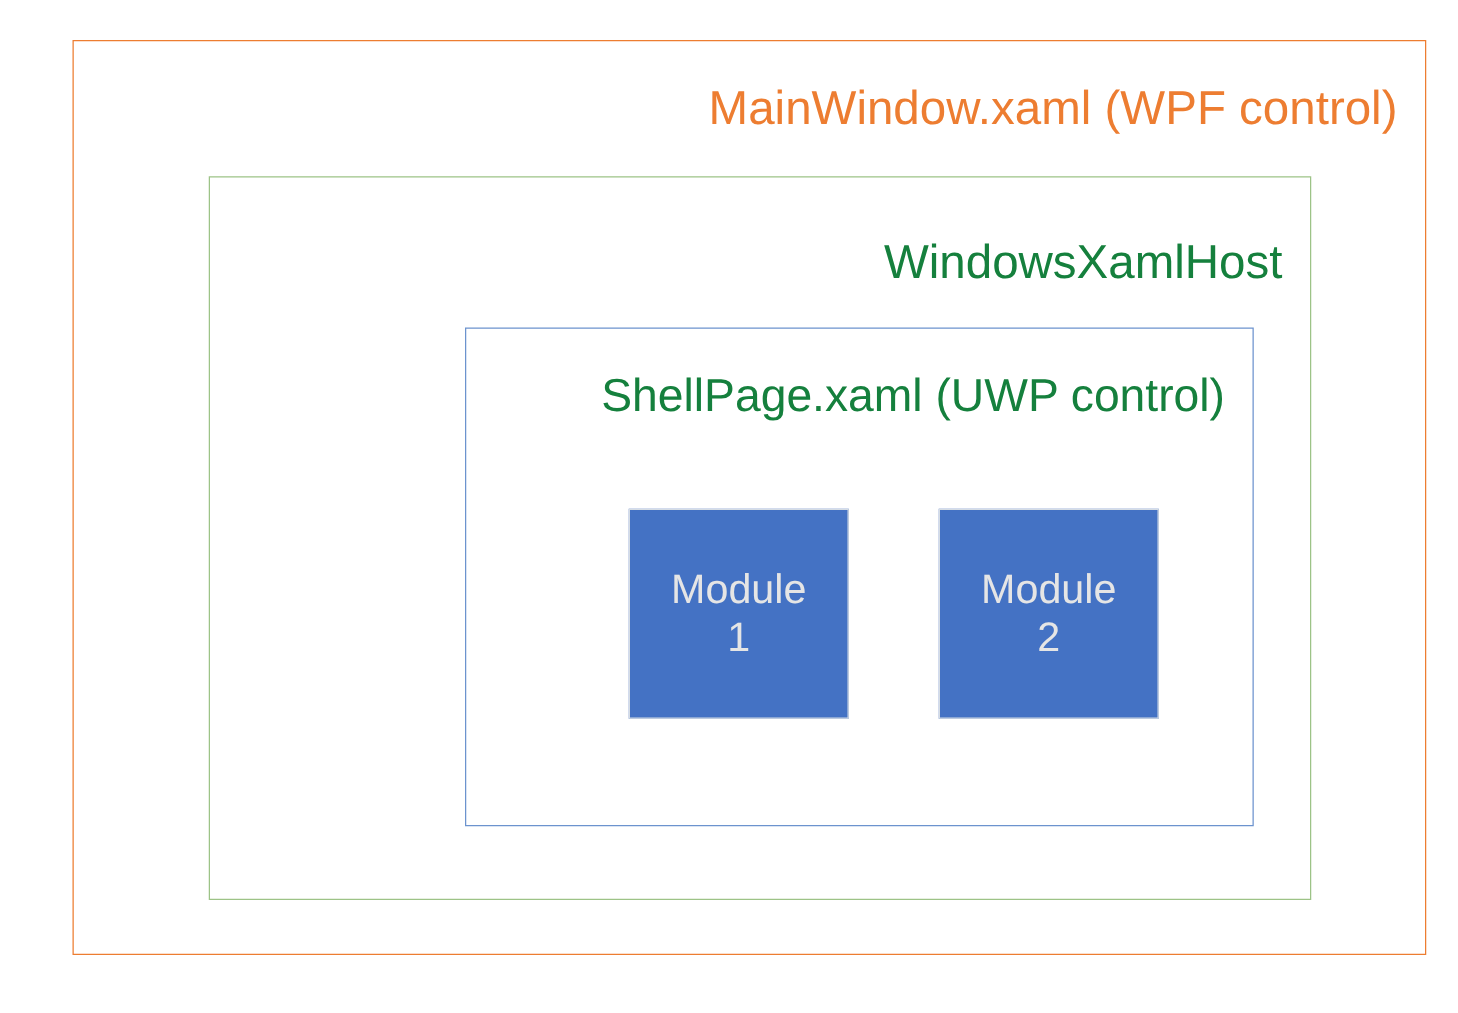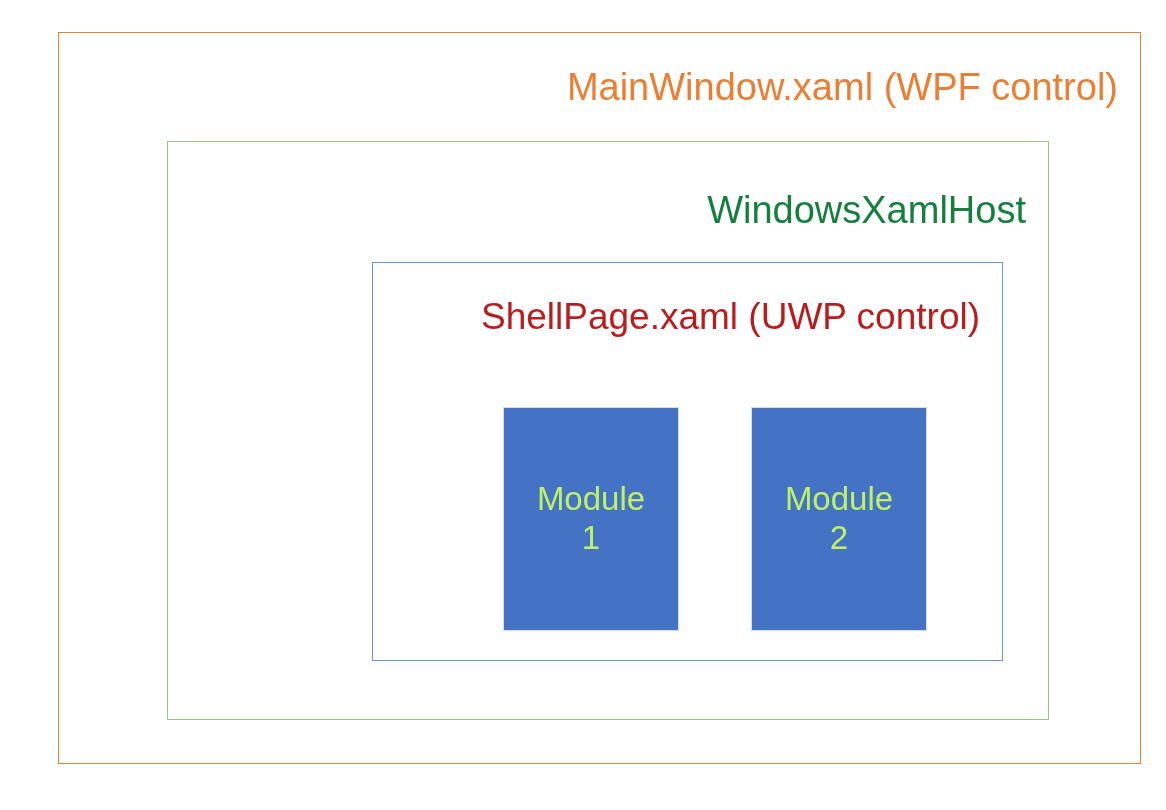--- a/index.html
+++ b/index.html
@@ -68,47 +68,47 @@
 
   .label-middle {
     top: 48px;
     font-size: 38px;
     color: #15803d;
   }
 
   .label-inner {
     top: 34px;
     font-size: 37px;
-    color: #b91c1c;
+    color: #15803d;
   }
 
   
   .modules {
     position: absolute;
     left: 130px;
     top: 144px;
     width: 424px;
     height: 178px;
     display: flex;
     flex-direction: row;
     justify-content: space-between;
     align-items: flex-start;
   }
 
   .module-tile {
     box-sizing: border-box;
     width: 176px;
-    height: 224px;
+    height: 168px;
     background: #4472C4;
     border: 1.5px solid #D5DCE4;
     display: flex;
     flex-direction: column;
     align-items: center;
     justify-content: center;
-    color: #bef264;
+    color: #e5e5e5;
     font-size: 33px;
     line-height: 1.18;
     text-align: center;
   }
 
   .module-line {
     display: block;
   }
 </style>
 </head>

